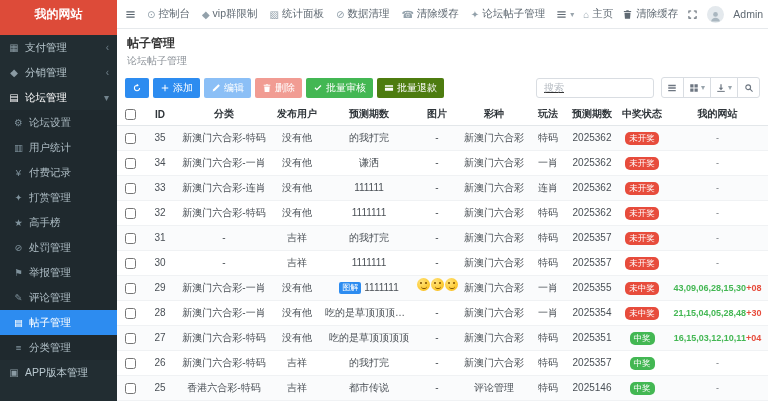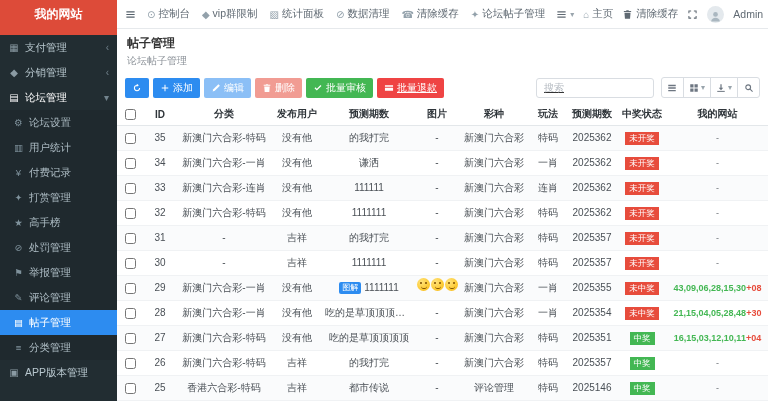--- a/index.html
+++ b/index.html
@@ -41,41 +41,41 @@
   .page-title { font-size: 12px; font-weight: bold; color: #333; }
   .page-subtitle { font-size: 10px; color: #8a9097; margin-top: 2px; }
 
   
   .toolbar { display: flex; align-items: center; gap: 4px; padding: 5px 8px; }
   .btn { display: inline-flex; align-items: center; gap: 3px; height: 20px; padding: 0 7px; border: none; border-radius: 2px; color: #fff; font-size: 10px; font-family: inherit; cursor: pointer; white-space: nowrap; }
   .btn svg { width: 10px; height: 10px; }
   .btn-blue { background: #2d8cf0; }
   .btn-green { background: #43b753; }
   .btn-red { background: #e74c3c; }
-  .btn-orange { background: #ef4444; text-decoration: underline; }
+  .btn-orange { background: #4d7c0f; }
   .btn.disabled { opacity: .55; cursor: not-allowed; }
   .toolbar-right { margin-left: auto; display: flex; align-items: center; gap: 7px; }
   .search-input { width: 118px; height: 20px; border: 1px solid #d9dde2; border-radius: 3px; padding: 0 7px; font-size: 10px; font-family: inherit; color: #333; outline: none; background: #fff; text-decoration: underline; }
   .search-input::placeholder { color: #b4bac1; }
   .btn-group { display: inline-flex; }
   .ibtn { height: 21px; min-width: 23px; padding: 0 5px; background: #fff; border: 1px solid #d9dde2; display: inline-flex; align-items: center; justify-content: center; gap: 2px; cursor: pointer; color: #6d7681; }
   .ibtn + .ibtn { margin-left: -1px; }
   .ibtn:first-child { border-radius: 3px 0 0 3px; }
   .ibtn:last-child { border-radius: 0 3px 3px 0; }
   .ibtn svg { width: 10px; height: 10px; }
 
   
   .table-wrap { flex: 1; min-height: 0; overflow: hidden; }
   table { width: 100%; border-collapse: collapse; table-layout: fixed; font-size: 10px; color: #4a5056; }
   th { font-weight: bold; color: #2f353a; text-align: center; padding: 4px 2px; border-bottom: 1px solid #e3e7ea; white-space: nowrap; font-size: 10px; }
   td { height: 24px; line-height: 24px; text-align: center; padding: 0 2px; border-bottom: 1px solid #f0f2f4; white-space: nowrap; overflow: hidden; text-overflow: ellipsis; }
   tbody tr:nth-child(odd) { background: #fafbfc; }
   input[type="checkbox"] { width: 11px; height: 11px; vertical-align: middle; cursor: pointer; }
 
-  .badge { display: inline-block; padding: 2px 4px; border-radius: 0; color: #fff; font-size: 8.5px; line-height: 1; }
+  .badge { display: inline-block; padding: 2px 4px; border-radius: 5px; color: #fff; font-size: 8.5px; line-height: 1; }
   .badge-red { background: #e74c3c; }
   .badge-green { background: #43b753; }
 
   .tag { display: inline-block; background: #2d8cf0; color: #fff; font-size: 8px; line-height: 1; padding: 2px 3px; border-radius: 2px; margin-right: 3px; vertical-align: 1px; }
   .tag:empty { display: none; }
 
   .numbers { font-size: 9px; }
   .num-main { color: #43b753; font-weight: bold; }
   .num-main.dash { color: #6b7076; font-weight: normal; }
   .num-bonus { color: #e74c3c; font-weight: bold; }

